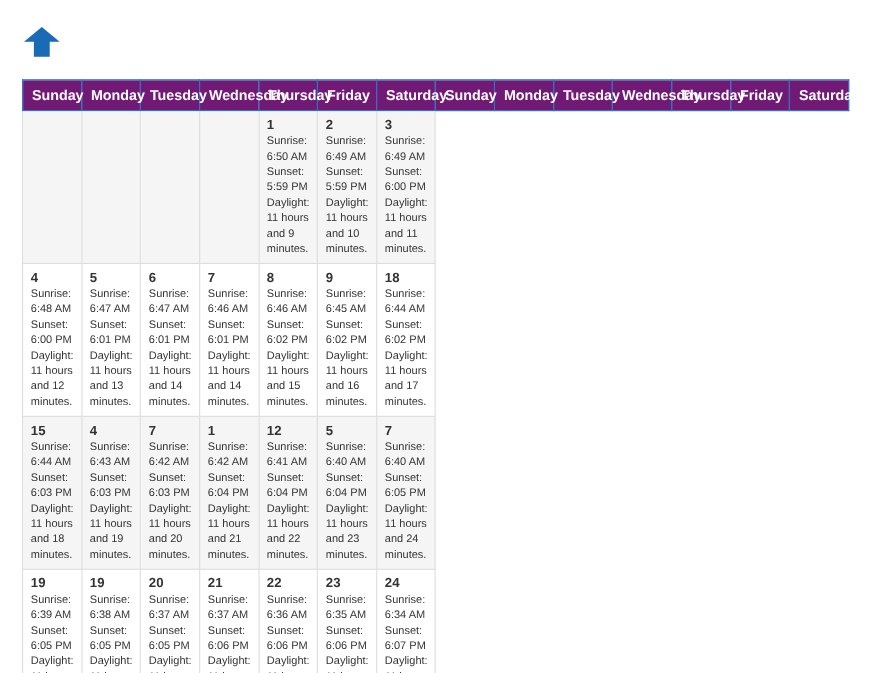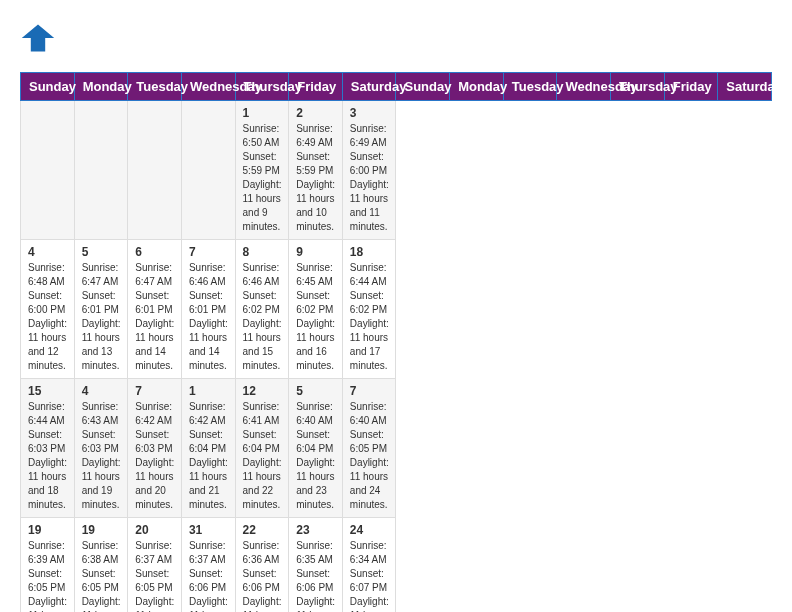--- a/index.html
+++ b/index.html
@@ -280,21 +280,21 @@
 and 27 minutes.</div>
         </td>
         <td>
           <span class="day-num">20</span>
           <div class="cell-info" style="white-space: pre-line;">Sunrise: 6:37 AM
 Sunset: 6:05 PM
 Daylight: 11 hours
 and 28 minutes.</div>
         </td>
         <td>
-          <span class="day-num">31</span>
+          <span class="day-num">21</span>
           <div class="cell-info" style="white-space: pre-line;">Sunrise: 6:37 AM
 Sunset: 6:06 PM
 Daylight: 11 hours
 and 29 minutes.</div>
         </td>
         <td>
           <span class="day-num">22</span>
           <div class="cell-info" style="white-space: pre-line;">Sunrise: 6:36 AM
 Sunset: 6:06 PM
 Daylight: 11 hours

